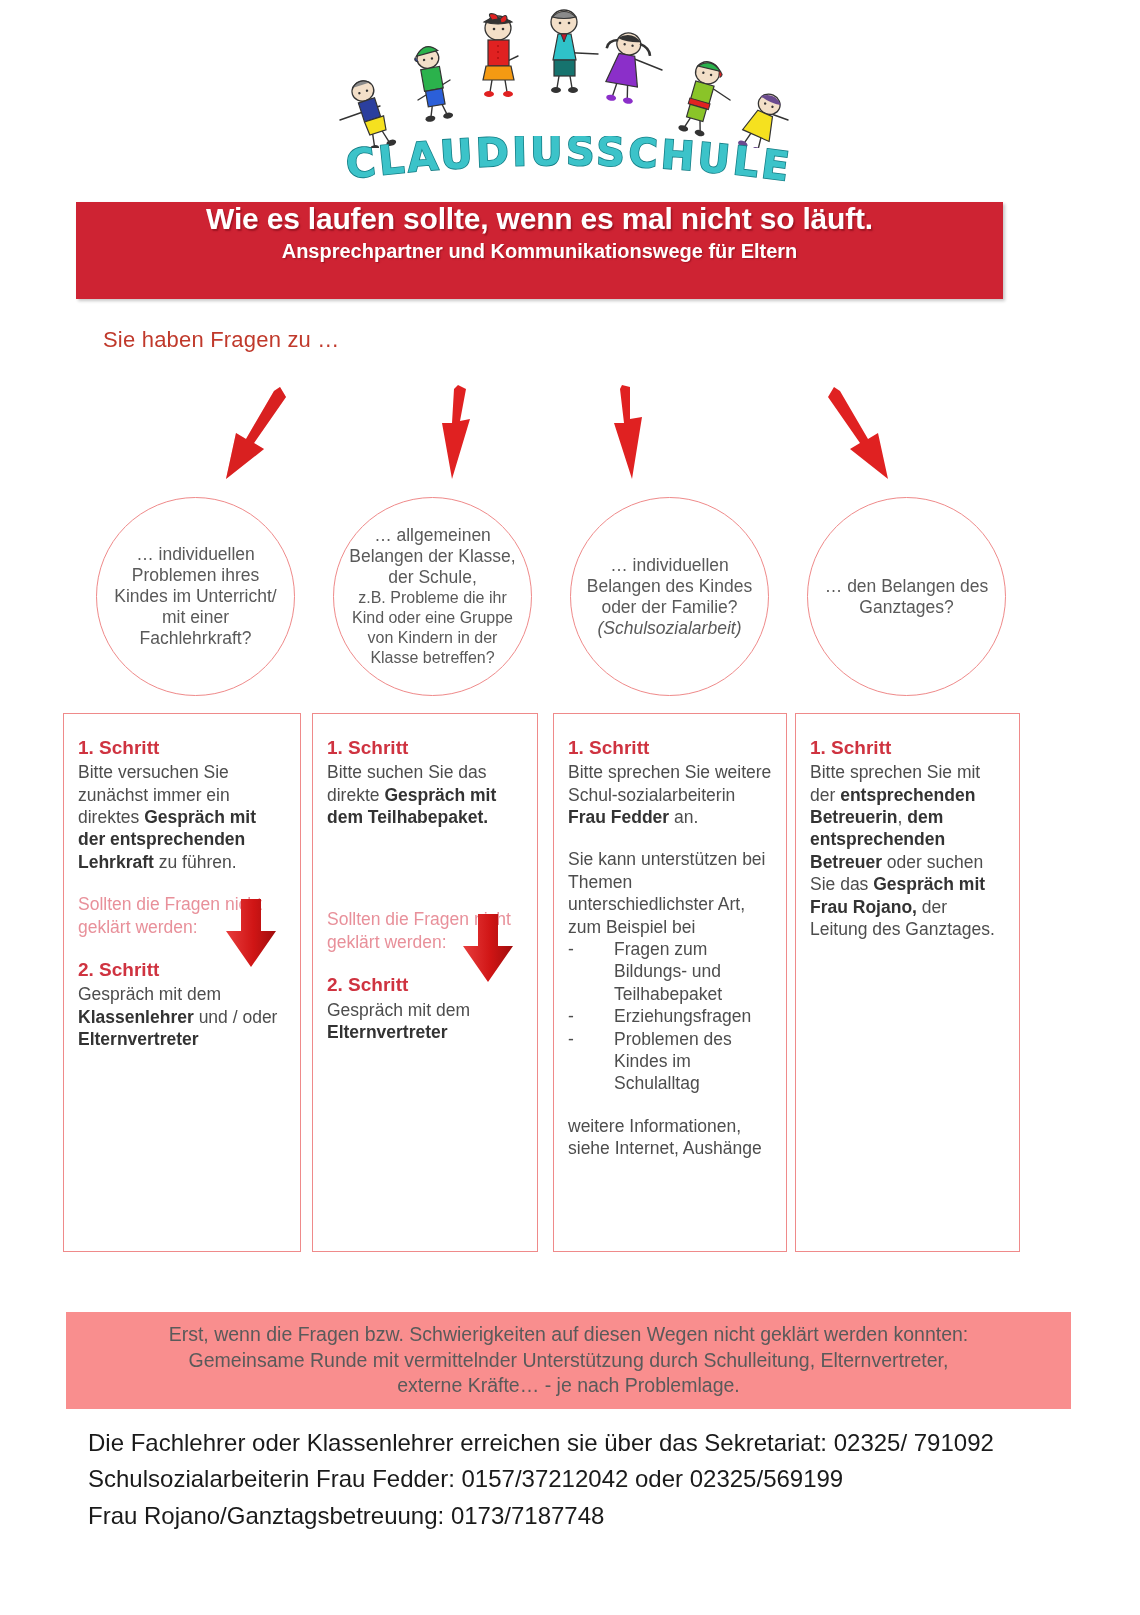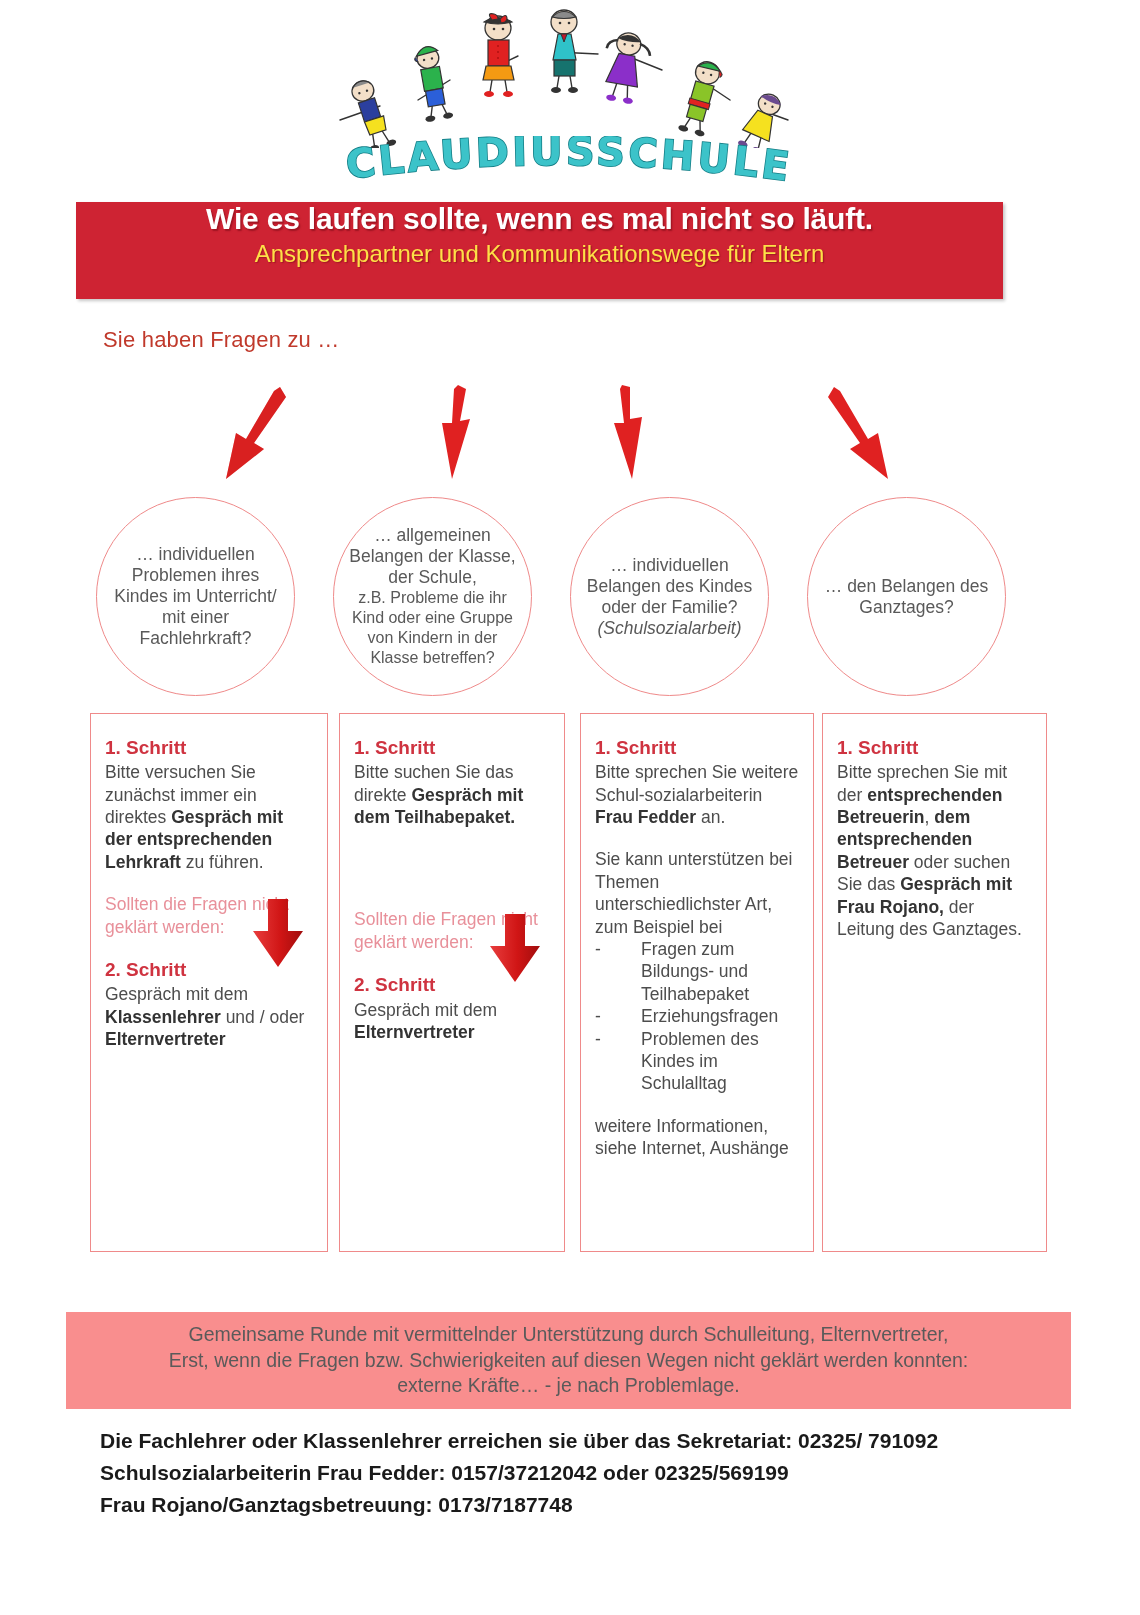--- a/index.html
+++ b/index.html
@@ -41,23 +41,23 @@
   .banner-title {
     color: #ffffff;
     font-size: 30px;
     font-weight: bold;
     letter-spacing: -0.2px;
     text-shadow: 1.5px 1.5px 1.5px rgba(120,10,20,0.55);
     margin-bottom: 4px;
     white-space: nowrap;
   }
   .banner-sub {
-    color: #fde047;
-    font-size: 24px;
-    font-weight: normal;
+    color: #ffffff;
+    font-size: 20px;
+    font-weight: bold;
     text-shadow: 1.2px 1.2px 1.2px rgba(120,10,20,0.5);
     white-space: nowrap;
   }
 
   
   .q-heading {
     position: absolute;
     left: 103px; top: 327px;
     font-size: 22px;
     color: #c0392b;
@@ -90,21 +90,20 @@
   
   .stepbox {
     position: absolute;
     top: 713px;
     border: 1.4px solid #ef8a8a;
     background: #fff;
     padding: 22px 14px 12px 14px;
     font-size: 17.5px;
     line-height: 1.28;
     color: #4d4d4d;
-    margin-left: 27px;
   }
   .box-1 { left: 63px;  width: 238px; height: 539px; }
   .box-2 { left: 312px; width: 226px; height: 539px; }
   .box-3 { left: 553px; width: 234px; height: 539px; }
   .box-4 { left: 795px; width: 225px; height: 539px; }
 
   .step-label {
     color: #cf3340;
     font-weight: bold;
     font-size: 19px;
@@ -145,25 +144,24 @@
     text-align: center;
     color: #5a5a5a;
     font-size: 19.5px;
     line-height: 1.32;
     padding: 0 16px;
   }
 
   
   .contacts {
     position: absolute;
-    left: 100px; top: 1425px;
-    font-size: 21px;
+    left: 88px; top: 1425px;
+    font-size: 24px;
     line-height: 1.52;
     color: #1a1a1a;
-    font-weight: bold;
   }
   .contacts div { white-space: nowrap; }
 </style>
 </head>
 <body>
 
 <div class="logo-area">
   <svg class="logo-kids" viewBox="0 0 500 140">
     <g stroke="#333" stroke-width="1.4" fill="none" stroke-linecap="round">
 
@@ -380,22 +378,22 @@
   <span class="gap"></span>
   <span class="step-body">weitere Informationen, siehe Internet, Aushänge</span>
 </div>
 
 <div class="stepbox box-4">
   <span class="step-label">1. Schritt</span>
   <span class="step-body"><span>Bitte sprechen Sie mit der </span><b>entsprechenden Betreuerin</b><span>, </span><b>dem entsprechenden Betreuer</b><span> oder suchen Sie das </span><b>Gespräch mit Frau Rojano,</b><span> der Leitung des Ganztages.</span></span>
 </div>
 
 <div class="pinkbox">
+  <div>Erst, wenn die Fragen bzw. Schwierigkeiten auf diesen Wegen nicht geklärt werden konnten:</div>
   <div>Gemeinsame Runde mit vermittelnder Unterstützung durch Schulleitung, Elternvertreter,</div>
-  <div>Erst, wenn die Fragen bzw. Schwierigkeiten auf diesen Wegen nicht geklärt werden konnten:</div>
   <div>externe Kräfte… - je nach Problemlage.</div>
 </div>
 
 <div class="contacts">
   <div>Die Fachlehrer oder Klassenlehrer erreichen sie über das Sekretariat: 02325/ 791092</div>
   <div>Schulsozialarbeiterin Frau Fedder: 0157/37212042 oder 02325/569199</div>
   <div>Frau Rojano/Ganztagsbetreuung: 0173/7187748</div>
 </div>
 
 </body></html>

